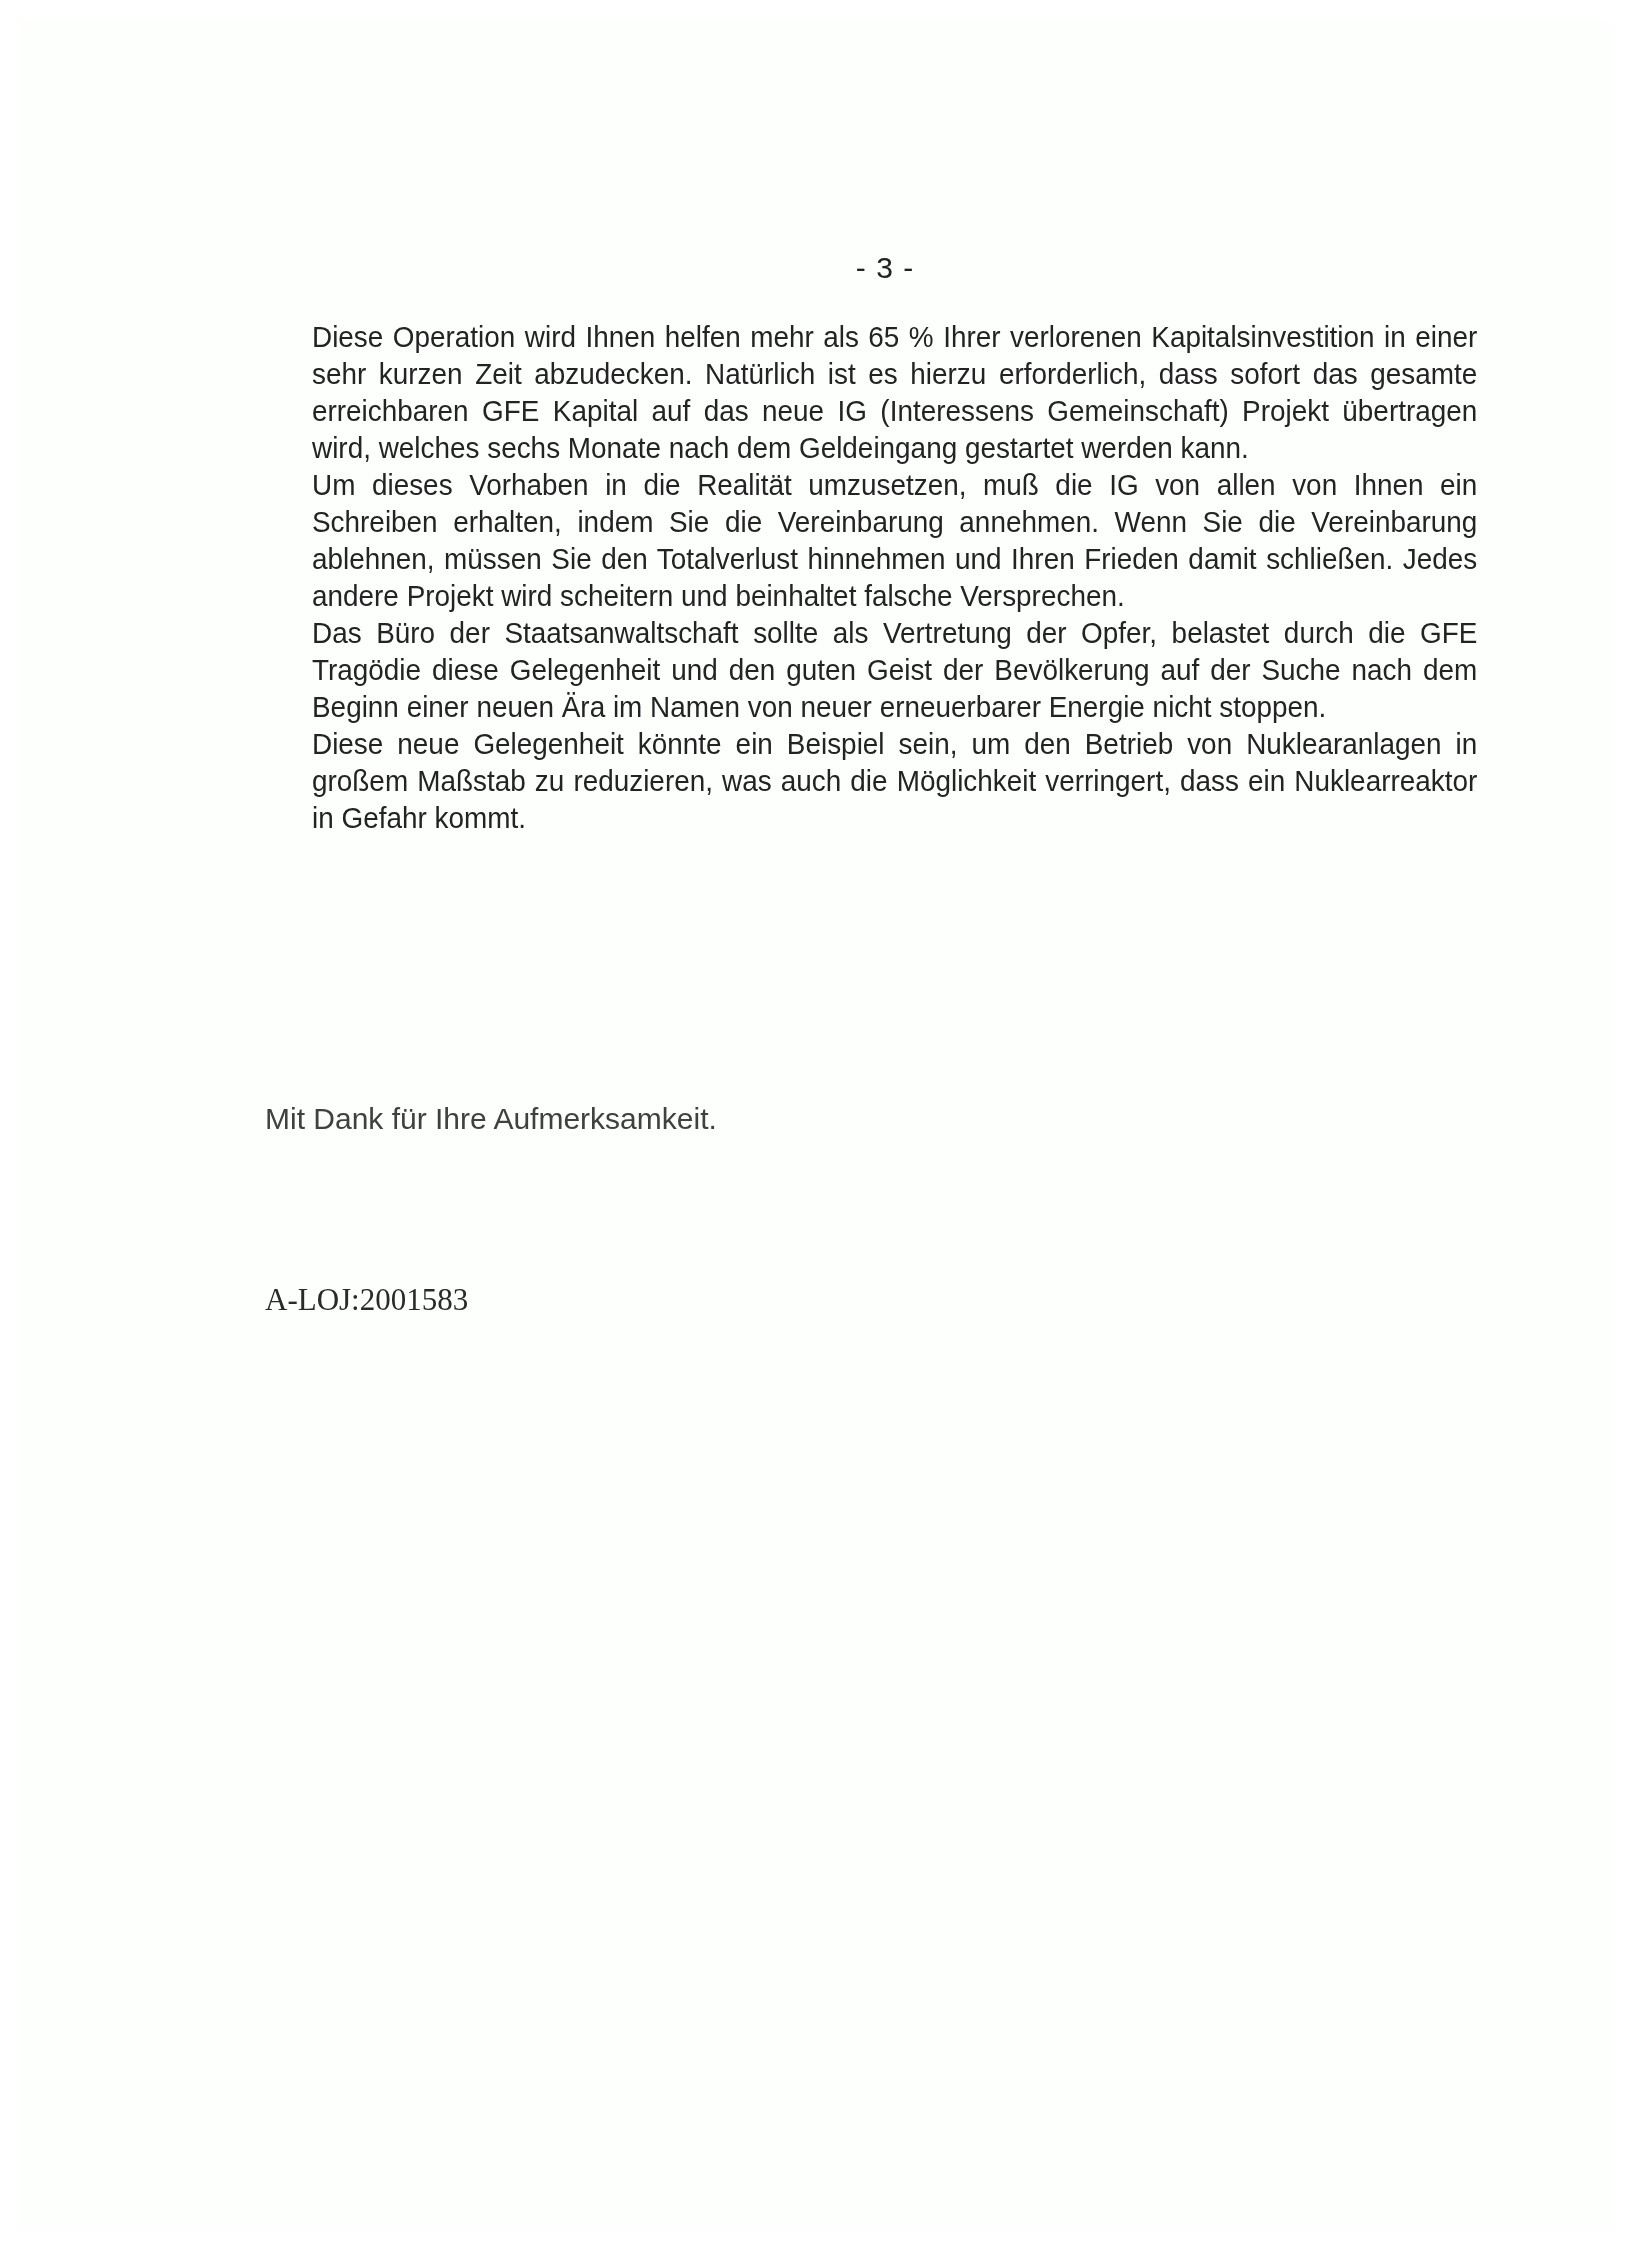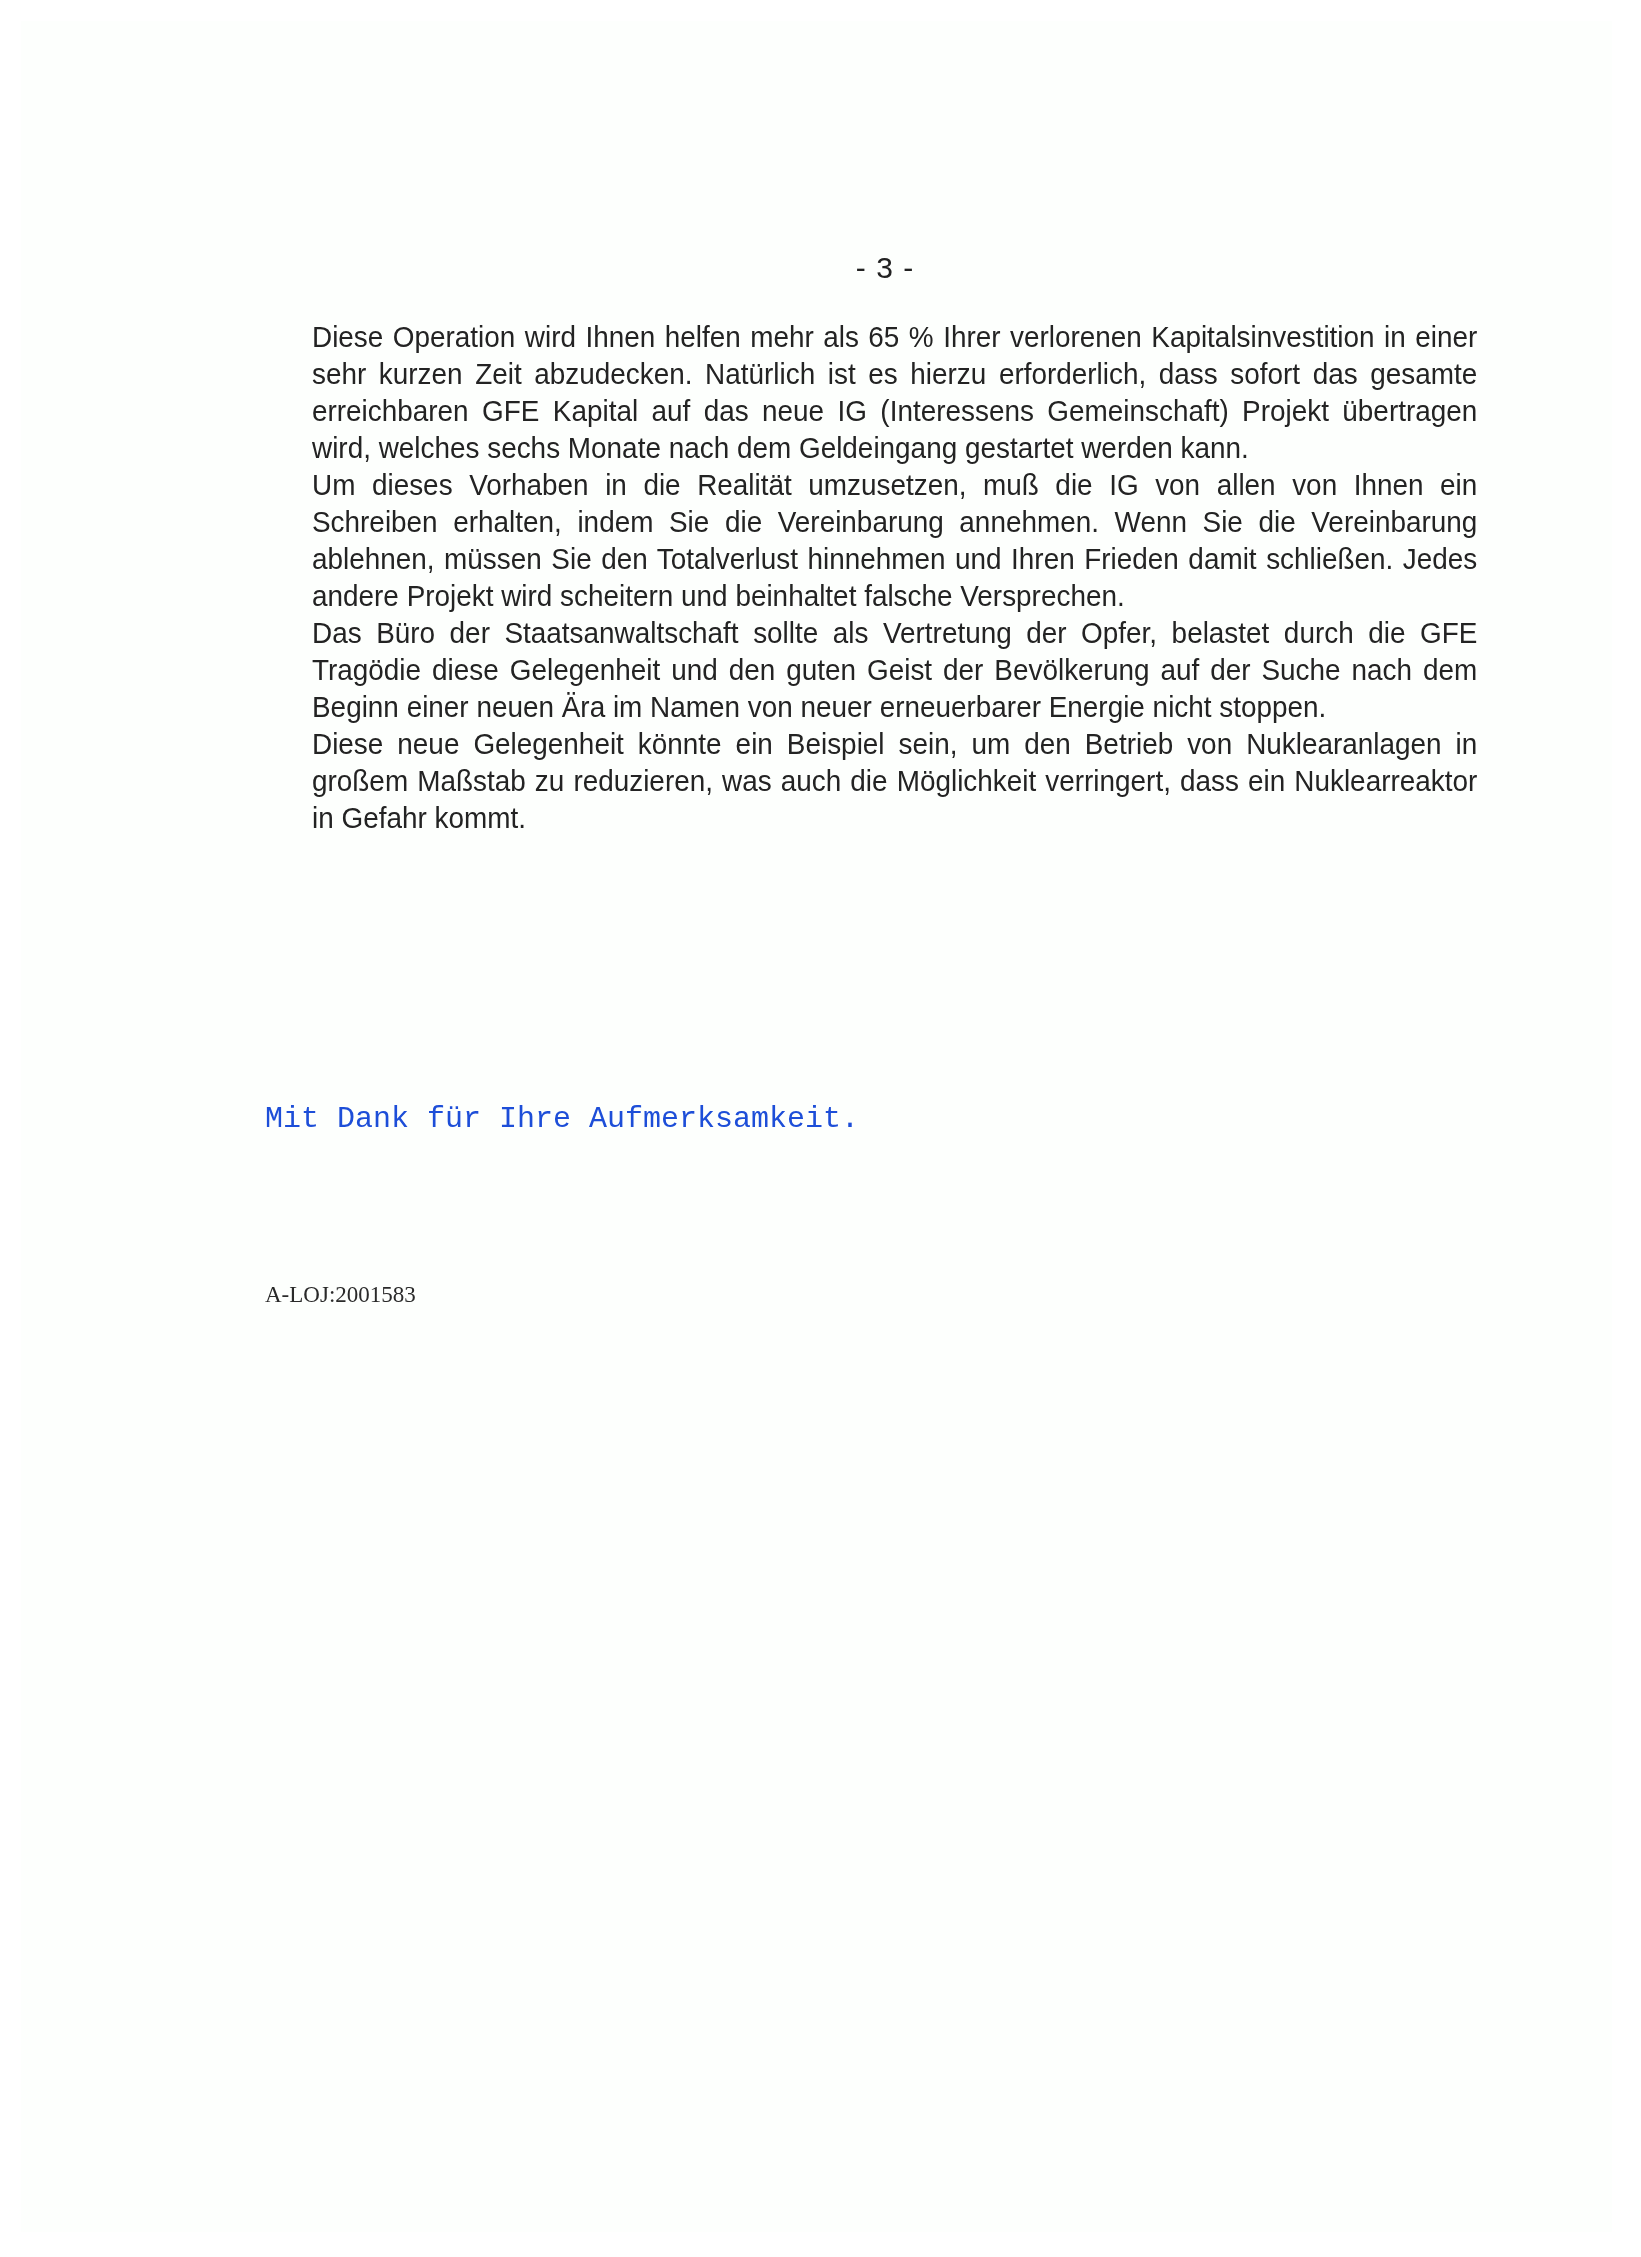--- a/index.html
+++ b/index.html
@@ -47,31 +47,31 @@
     }
     .body-text p {
       margin: 0;
       text-align: justify;
       text-align-last: left;
     }
     .closing {
       position: absolute;
       left: 244px;
       top: 1081px;
-      font-family: Liberation Mono, monospace;
+      font-family: Liberation Sans, sans-serif;
       font-size: 30px;
-      color: #1d4ed8;
+      color: #404040;
       margin: 0;
     }
     .reference {
       position: absolute;
       left: 244px;
       top: 1261px;
       font-family: "Liberation Serif", serif;
-      font-size: 23px;
+      font-size: 31px;
       color: #2a2a2a;
       margin: 0;
     }
   </style>
 </head>
 <body>
 
 <div class="page">
   <div class="page-number">- 3 -</div>
 

